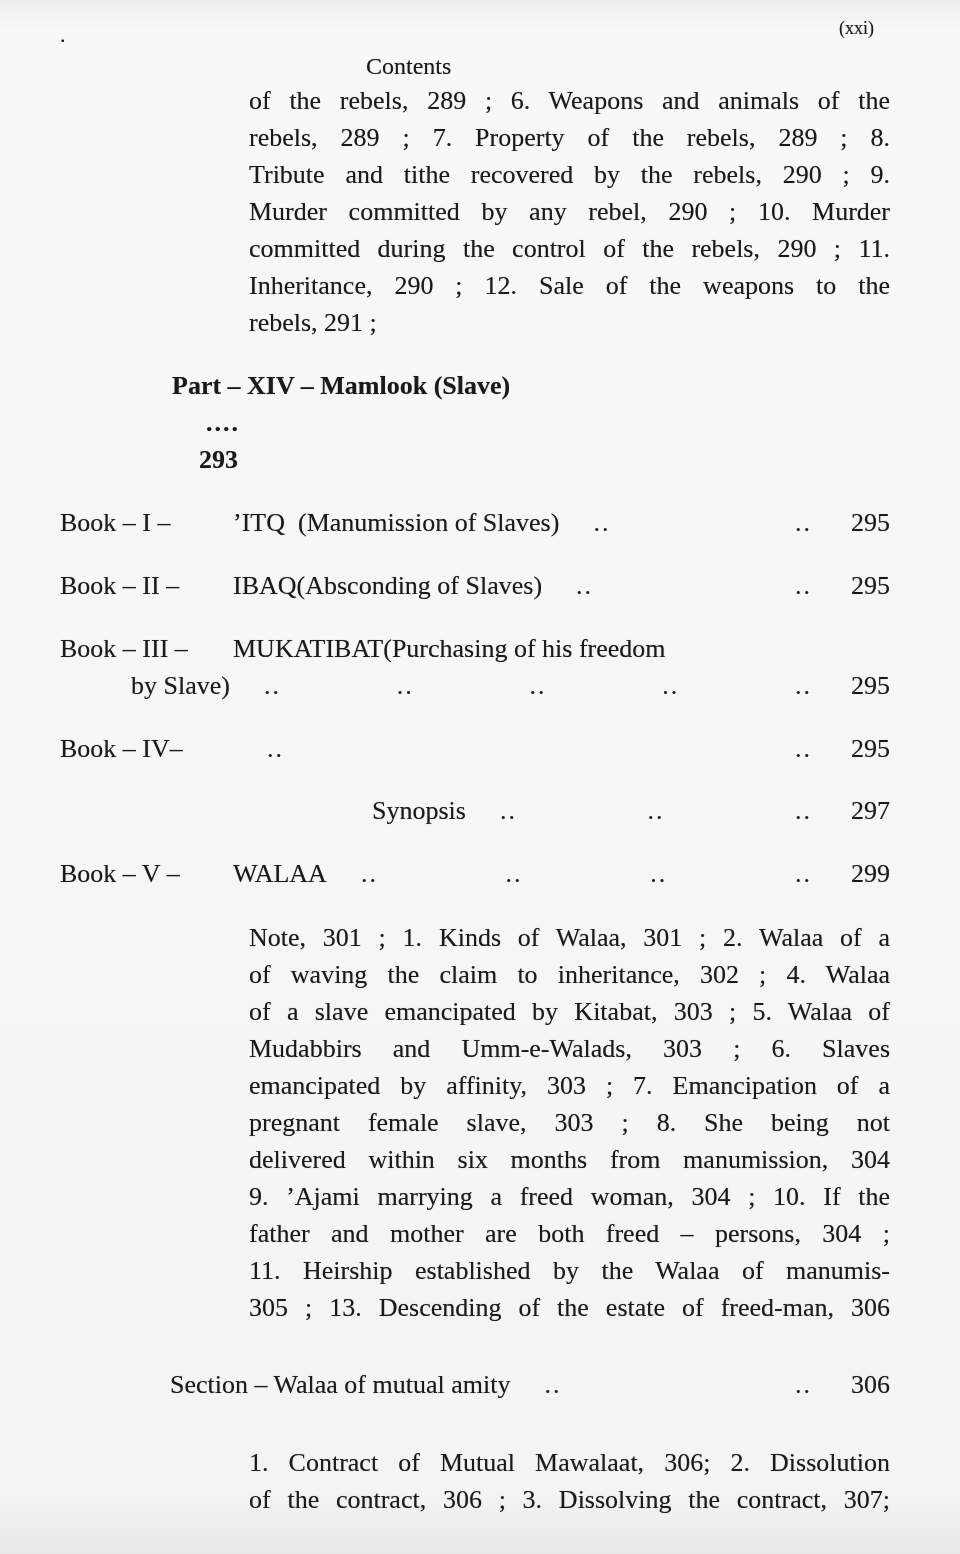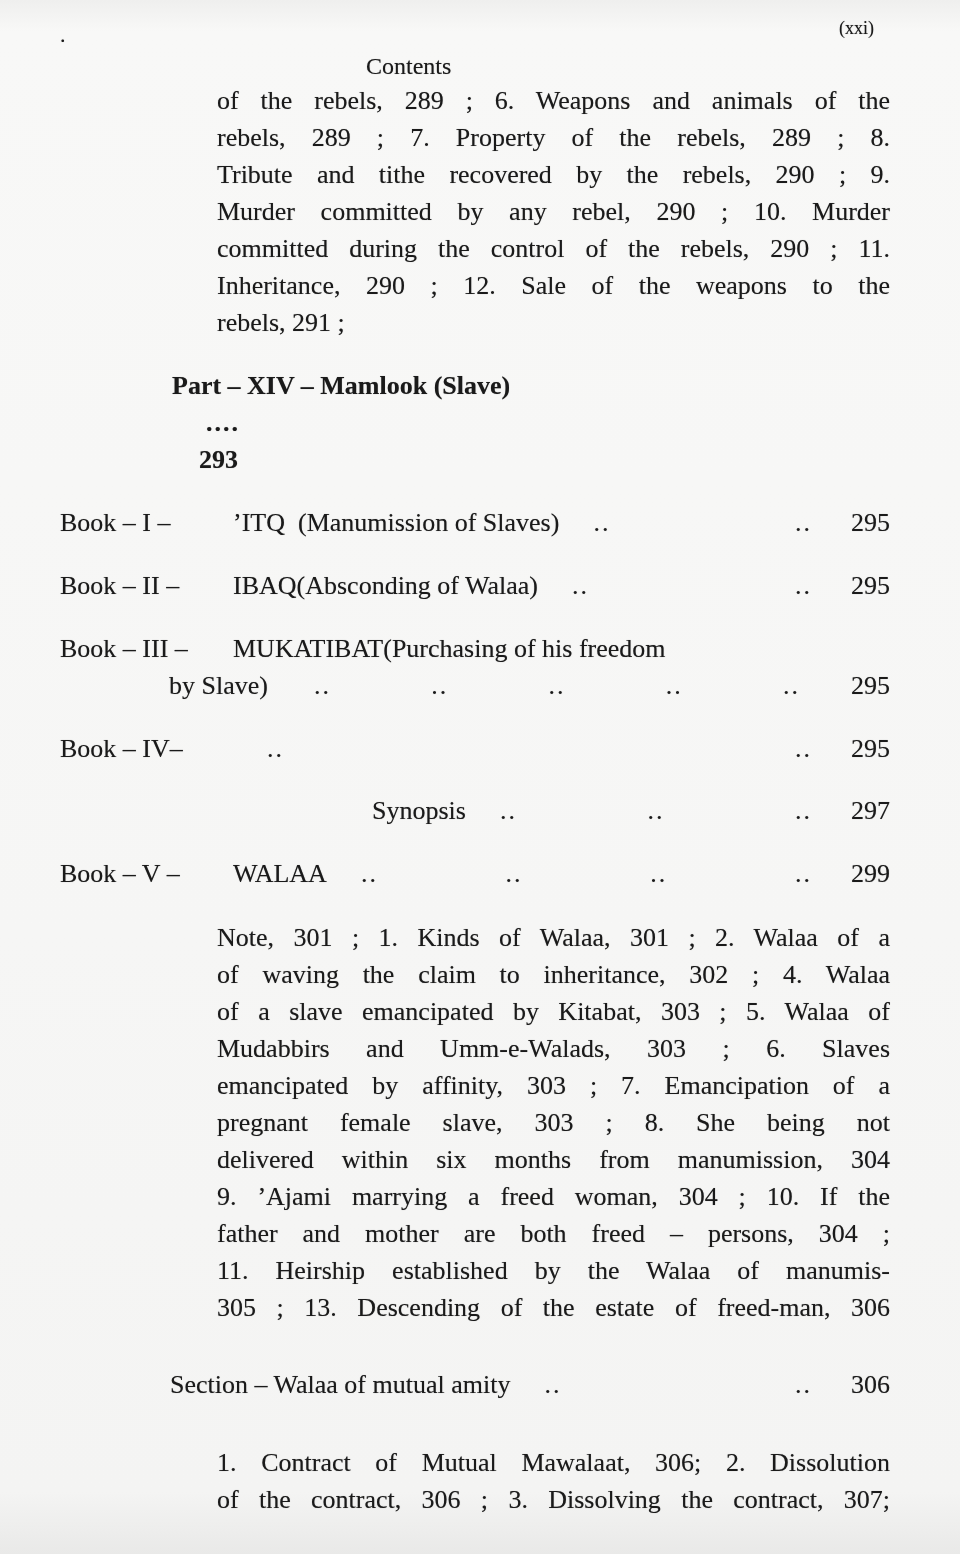--- a/index.html
+++ b/index.html
@@ -24,33 +24,33 @@
     line-height: 37px;
   }
   
   .pg-header { position: relative; height: 36px; }
   .stray { position: absolute; left: 0px; top: 6px; font-size: 22px; }
   .title { position: absolute; left: 306px; top: 0; font-size: 24px; margin-top: 38px; }
   .folio { position: absolute; right: 16px; top: 0; font-size: 18px; }
 
   
   .para { margin-left: 157px; }
-  .para .pline { text-align: justify; text-align-last: justify; }
+  .para .pline { text-align: justify; text-align-last: justify; margin-left: 32px; }
   .para.rebels { margin-top: 36px; }
   .para.rebels .pline:last-child { text-align-last: left; }
   .para.walaa { margin-top: 27px; }
   .para.contract { margin-top: 41px; }
 
   
   .toc-row { display: flex; align-items: baseline; margin-top: 26px; }
   .toc-row .book { display: inline-block; white-space: pre; }
   .toc-row.book .book { width: 173px; }
   .toc-row .label { white-space: pre; }
   .toc-row.part { margin-left: 112px; font-weight: 700; flex-direction: column; }
-  .toc-row.cont { margin-left: 97px; margin-top: 0; gap: 12px; }
+  .toc-row.cont { margin-left: 71px; margin-top: 0; }
   .toc-row.center { margin-left: 312px; margin-top: 25px; }
   .toc-row.section { margin-left: 110px; margin-top: 40px; }
   .leader {
     flex: 1; display: flex; justify-content: space-between;
     padding: 0 12px 0 34px;
   }
   .dotgroup { letter-spacing: 2px; }
   .pageno { min-width: 66px; text-align: right; }
 </style>
 </head>
@@ -90,21 +90,21 @@
         <span class="book">Book – I –</span>
         <span class="label">’ITQ  (Manumission of Slaves)</span>
         <span class="leader">
           <span class="dotgroup">..</span>
           <span class="dotgroup">..</span>
         </span>
         <span class="pageno">295</span>
       </div>
       <div class="toc-row book">
         <span class="book">Book – II –</span>
-        <span class="label">IBAQ(Absconding of Walaa)</span>
+        <span class="label">IBAQ(Absconding of Slaves)</span>
         <span class="leader">
           <span class="dotgroup">..</span>
           <span class="dotgroup">..</span>
         </span>
         <span class="pageno">295</span>
       </div>
       <div class="toc-row book">
         <span class="book">Book – III –</span>
         <span class="label">MUKATIBAT(Purchasing of his freedom</span>
         <span class="leader"></span>

